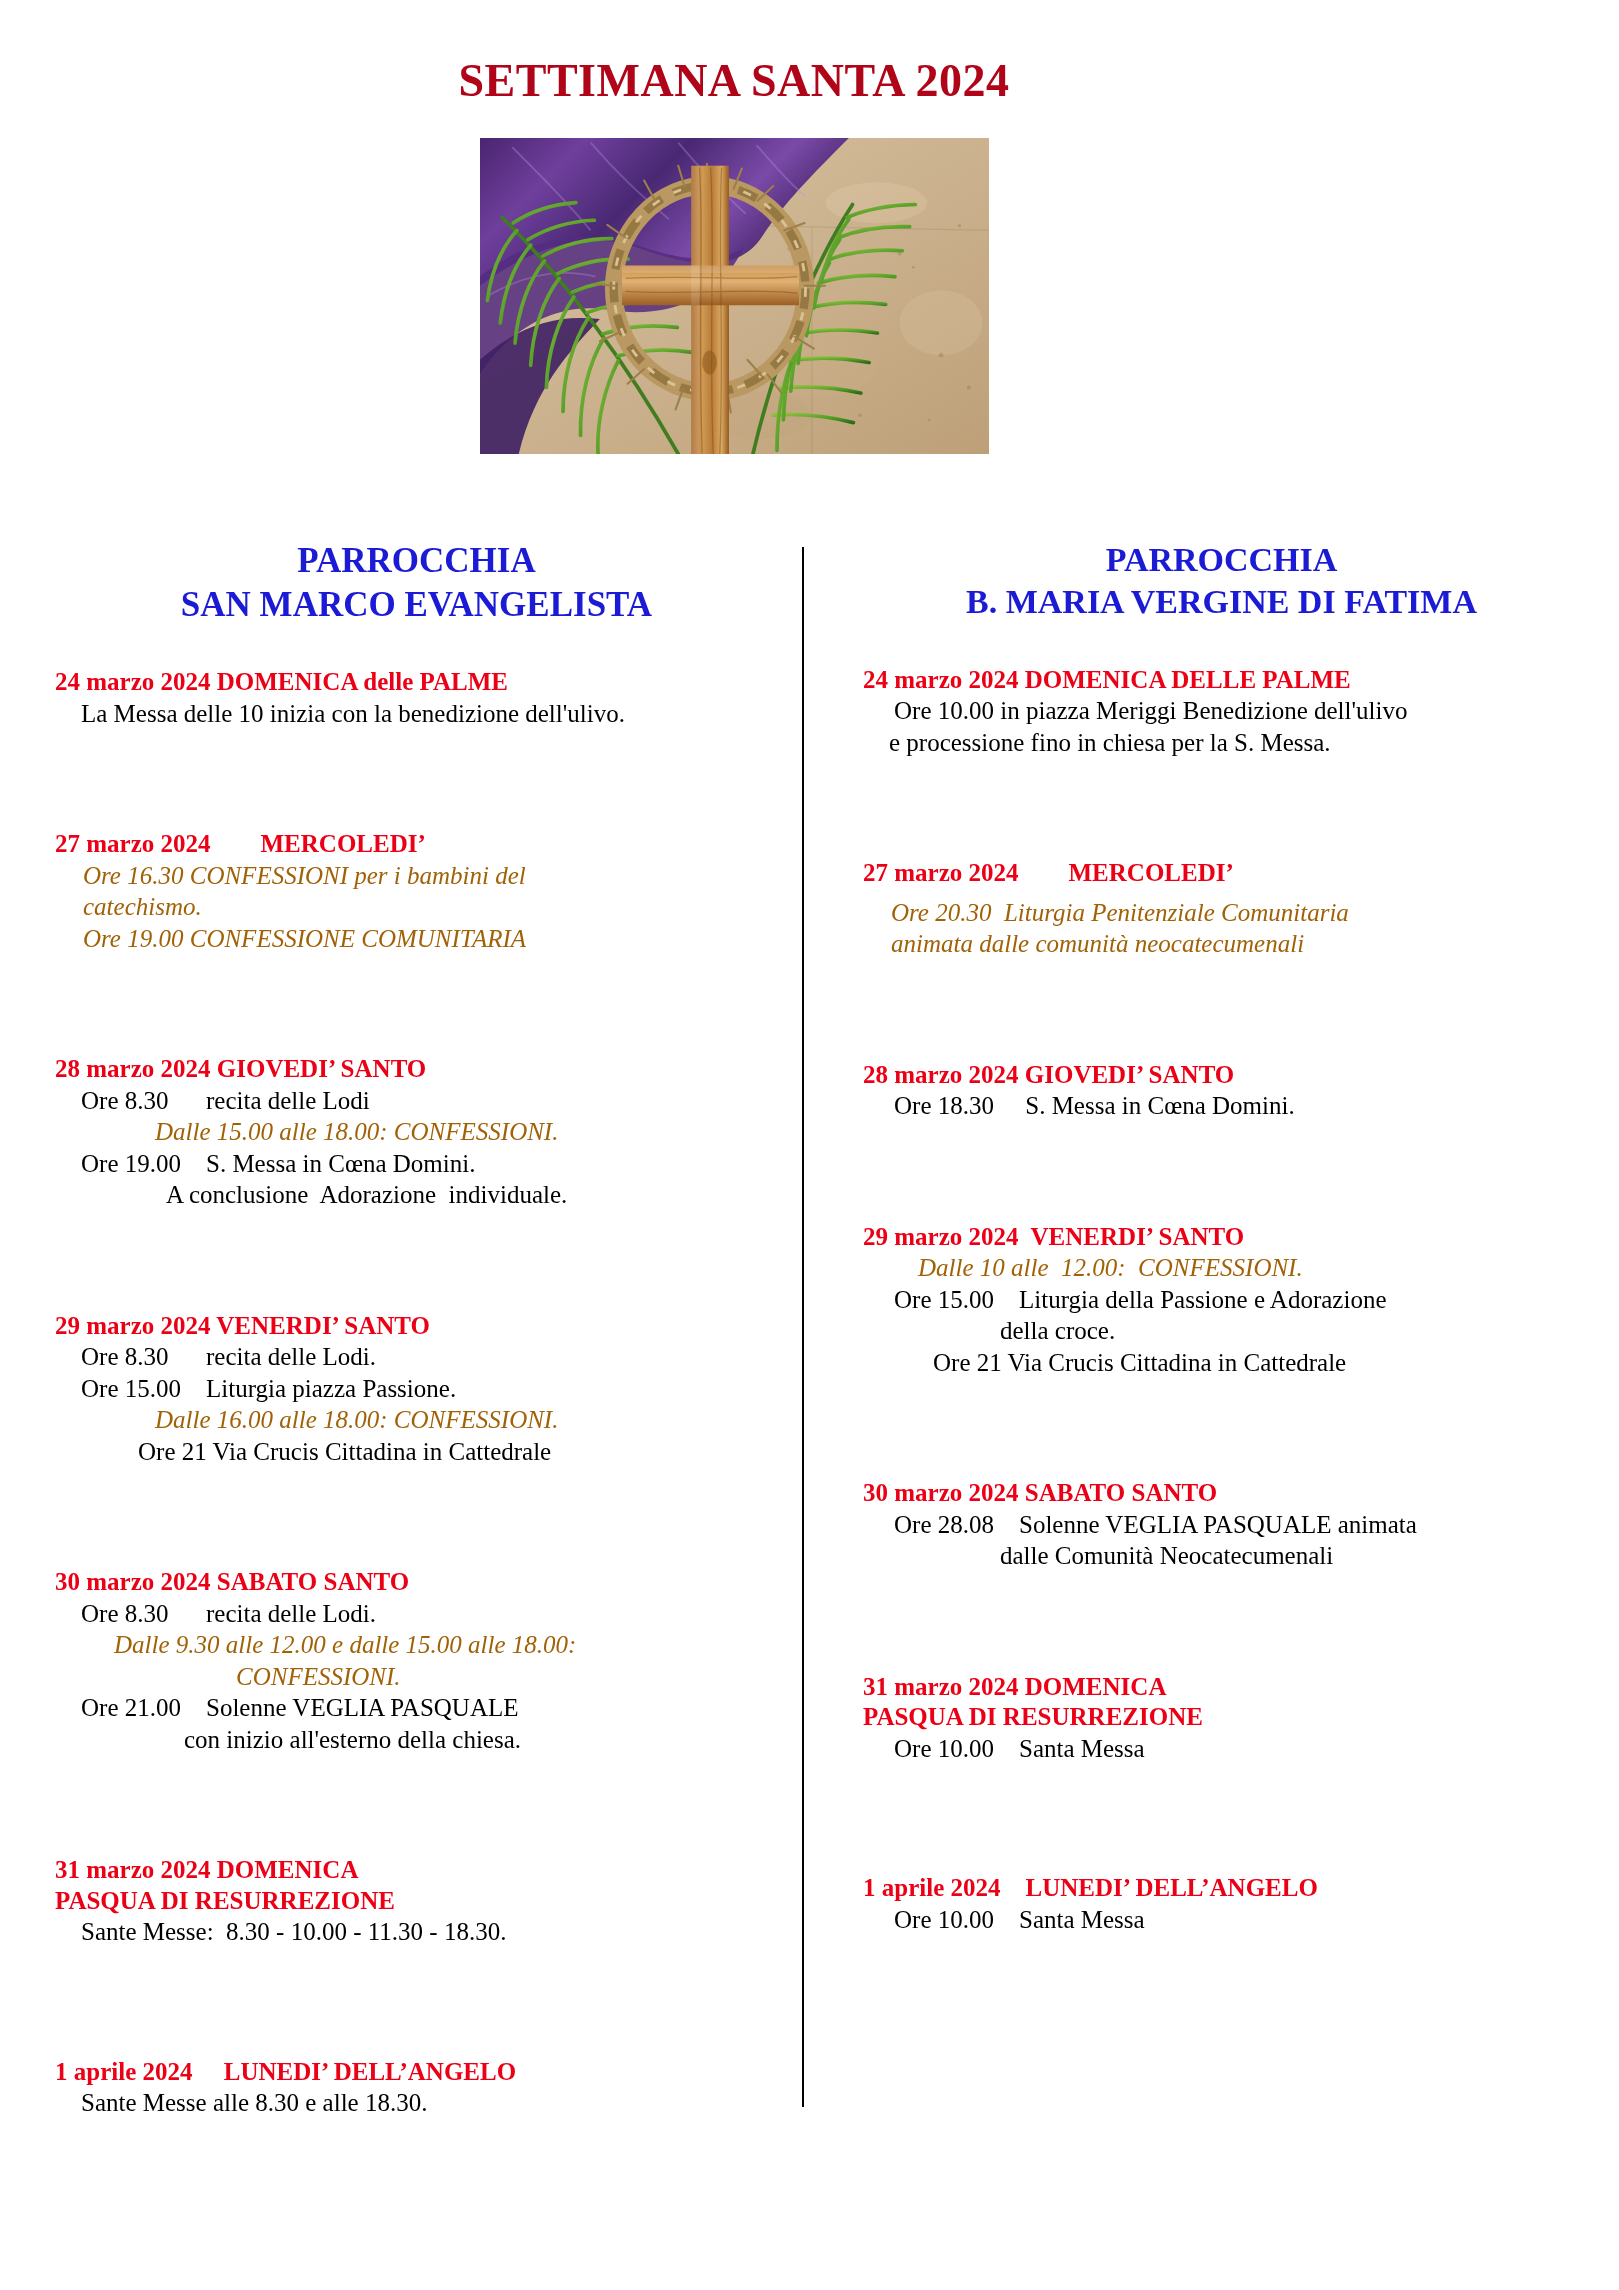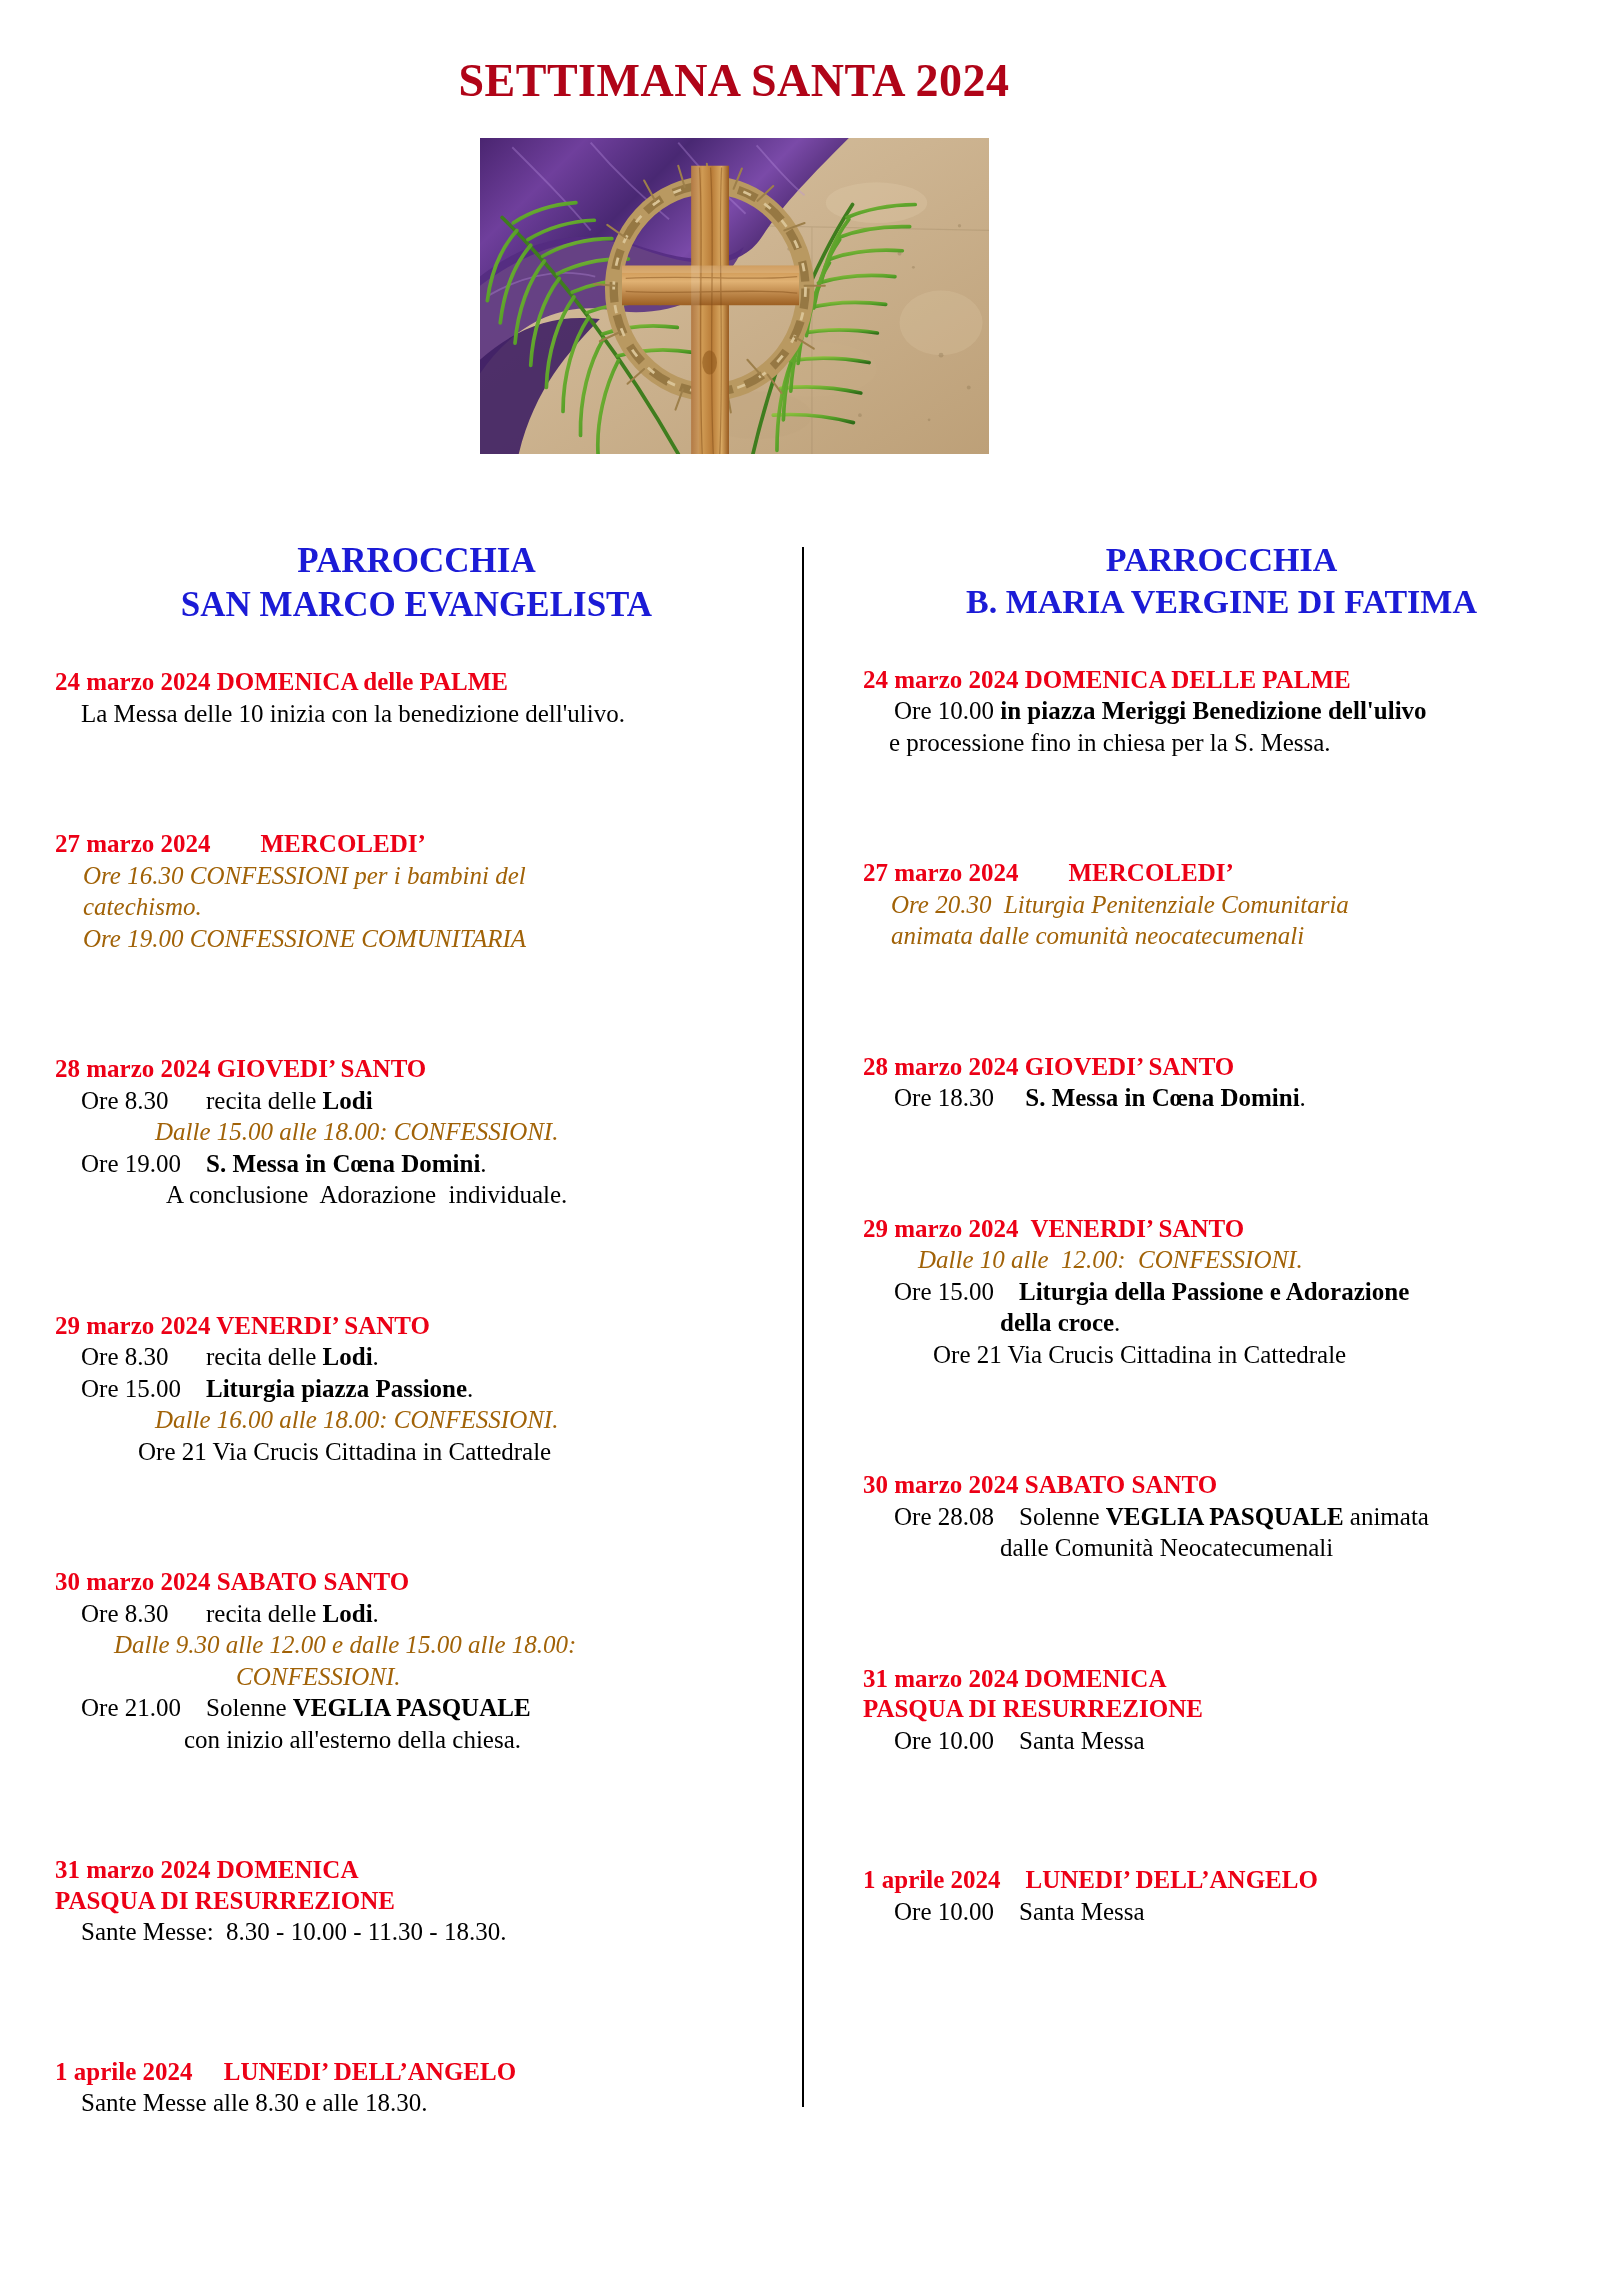--- a/index.html
+++ b/index.html
@@ -101,21 +101,21 @@
   .line {
     font-size: 25px;
     line-height: 1.26;
     color: #000000;
     white-space: pre;
   }
   .line.blue {
     color: #a16207;
     font-style: italic;
   }
-  .line b { font-weight: bold; margin-top: 32px; }
+  .line b { font-weight: normal; margin-top: 32px; }
 </style>
 </head>
 <body>
 
 <div class="page">
 
   <h1 class="doc-title">SETTIMANA SANTA 2024</h1>
 
   <div class="hero-wrap">
     <div class="hero">
@@ -328,21 +328,21 @@
         <div>B. MARIA VERGINE DI FATIMA</div>
       </div>
       <div id="list-1">
           <div class="day-block" style="margin-top: 41px;">
             <div class="day-head">24 marzo 2024 DOMENICA DELLE PALME</div>
             <div class="line" style="padding-left: 31px;"><span>Ore 10.00 </span><b>in piazza Meriggi Benedizione dell'ulivo</b></div>
             <div class="line" style="padding-left: 26px;"><span>e processione fino in chiesa per la S. Messa.</span></div>
           </div>
           <div class="day-block" style="margin-top: 100px;">
             <div class="day-head">27 marzo 2024        MERCOLEDI’</div>
-            <div class="line blue" style="padding-left: 28px;"><span>Ore 20.30  Liturgia Penitenziale Comunitaria</span></div>
+            <div class="line blue" style="padding-left: 28px; margin-top: 8px;"><span>Ore 20.30  Liturgia Penitenziale Comunitaria</span></div>
             <div class="line blue" style="padding-left: 28px;"><span>animata dalle comunità neocatecumenali</span></div>
           </div>
           <div class="day-block" style="margin-top: 100px;">
             <div class="day-head">28 marzo 2024 GIOVEDI’ SANTO</div>
             <div class="line" style="padding-left: 31px;"><span>Ore 18.30     </span><b>S. Messa in Cœna Domini</b><span>.</span></div>
           </div>
           <div class="day-block" style="margin-top: 100px;">
             <div class="day-head">29 marzo 2024  VENERDI’ SANTO</div>
             <div class="line blue" style="padding-left: 55px;"><span>Dalle 10 alle  12.00:  CONFESSIONI.</span></div>
             <div class="line" style="padding-left: 31px;"><span>Ore 15.00    </span><b>Liturgia della Passione e Adorazione</b></div>

